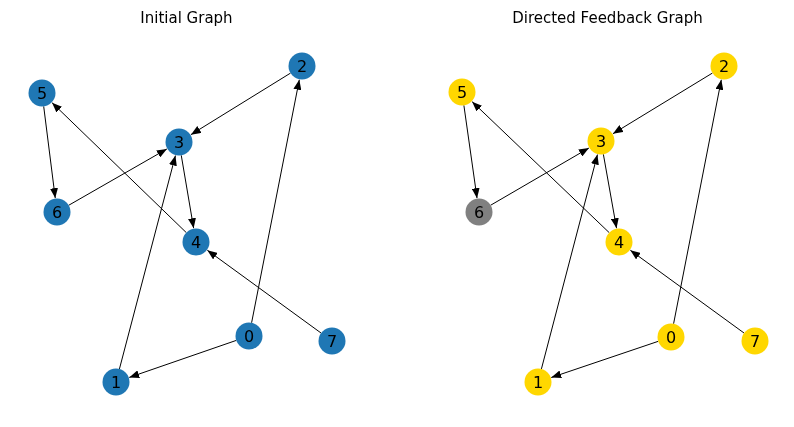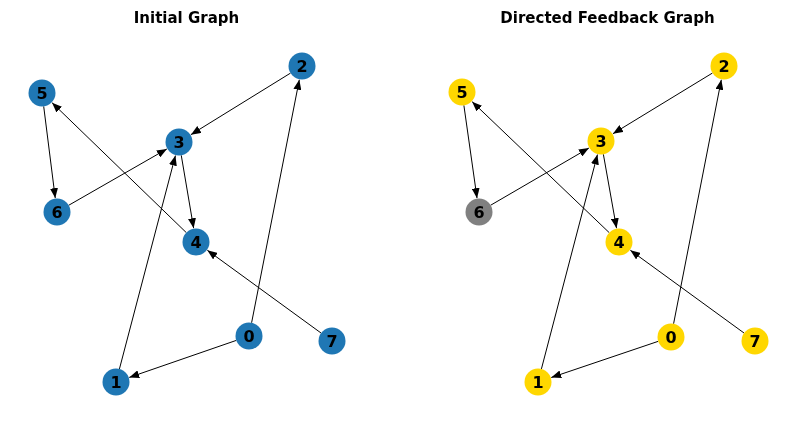--- a/index.html
+++ b/index.html
@@ -13,21 +13,20 @@
     height: 427px;
     background: #ffffff;
     font-family: "DejaVu Sans", sans-serif;
     overflow: hidden;
   }
   .panel {
     position: absolute;
     top: 0;
     width: 397px;
     height: 427px;
-    font-weight: bold;
   }
   .panel.left  { left: 0; }
   .panel.right { left: 397px; }
   .panel-title {
     position: absolute;
     top: 9px;
     left: 0;
     width: 100%;
     text-align: center;
     font-size: 15px;

